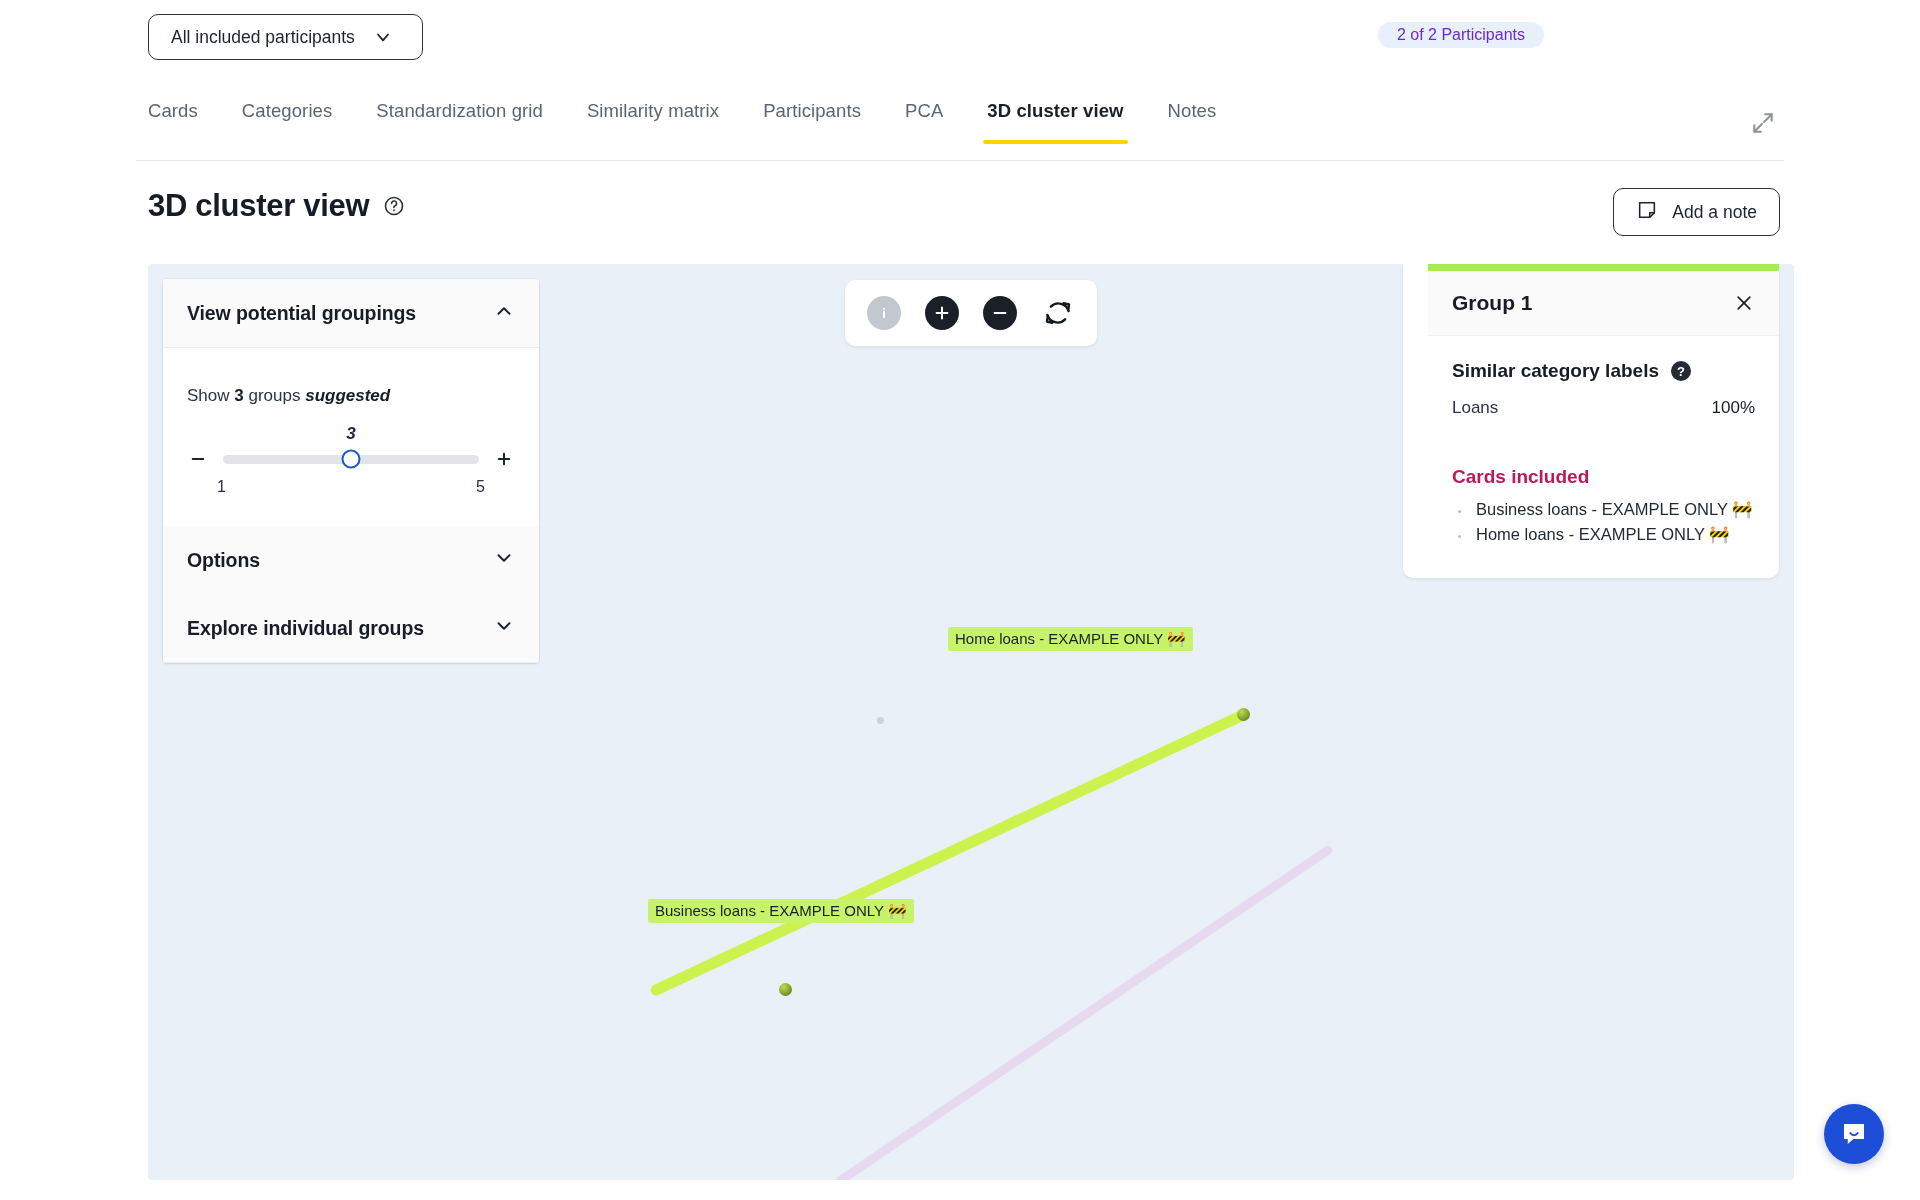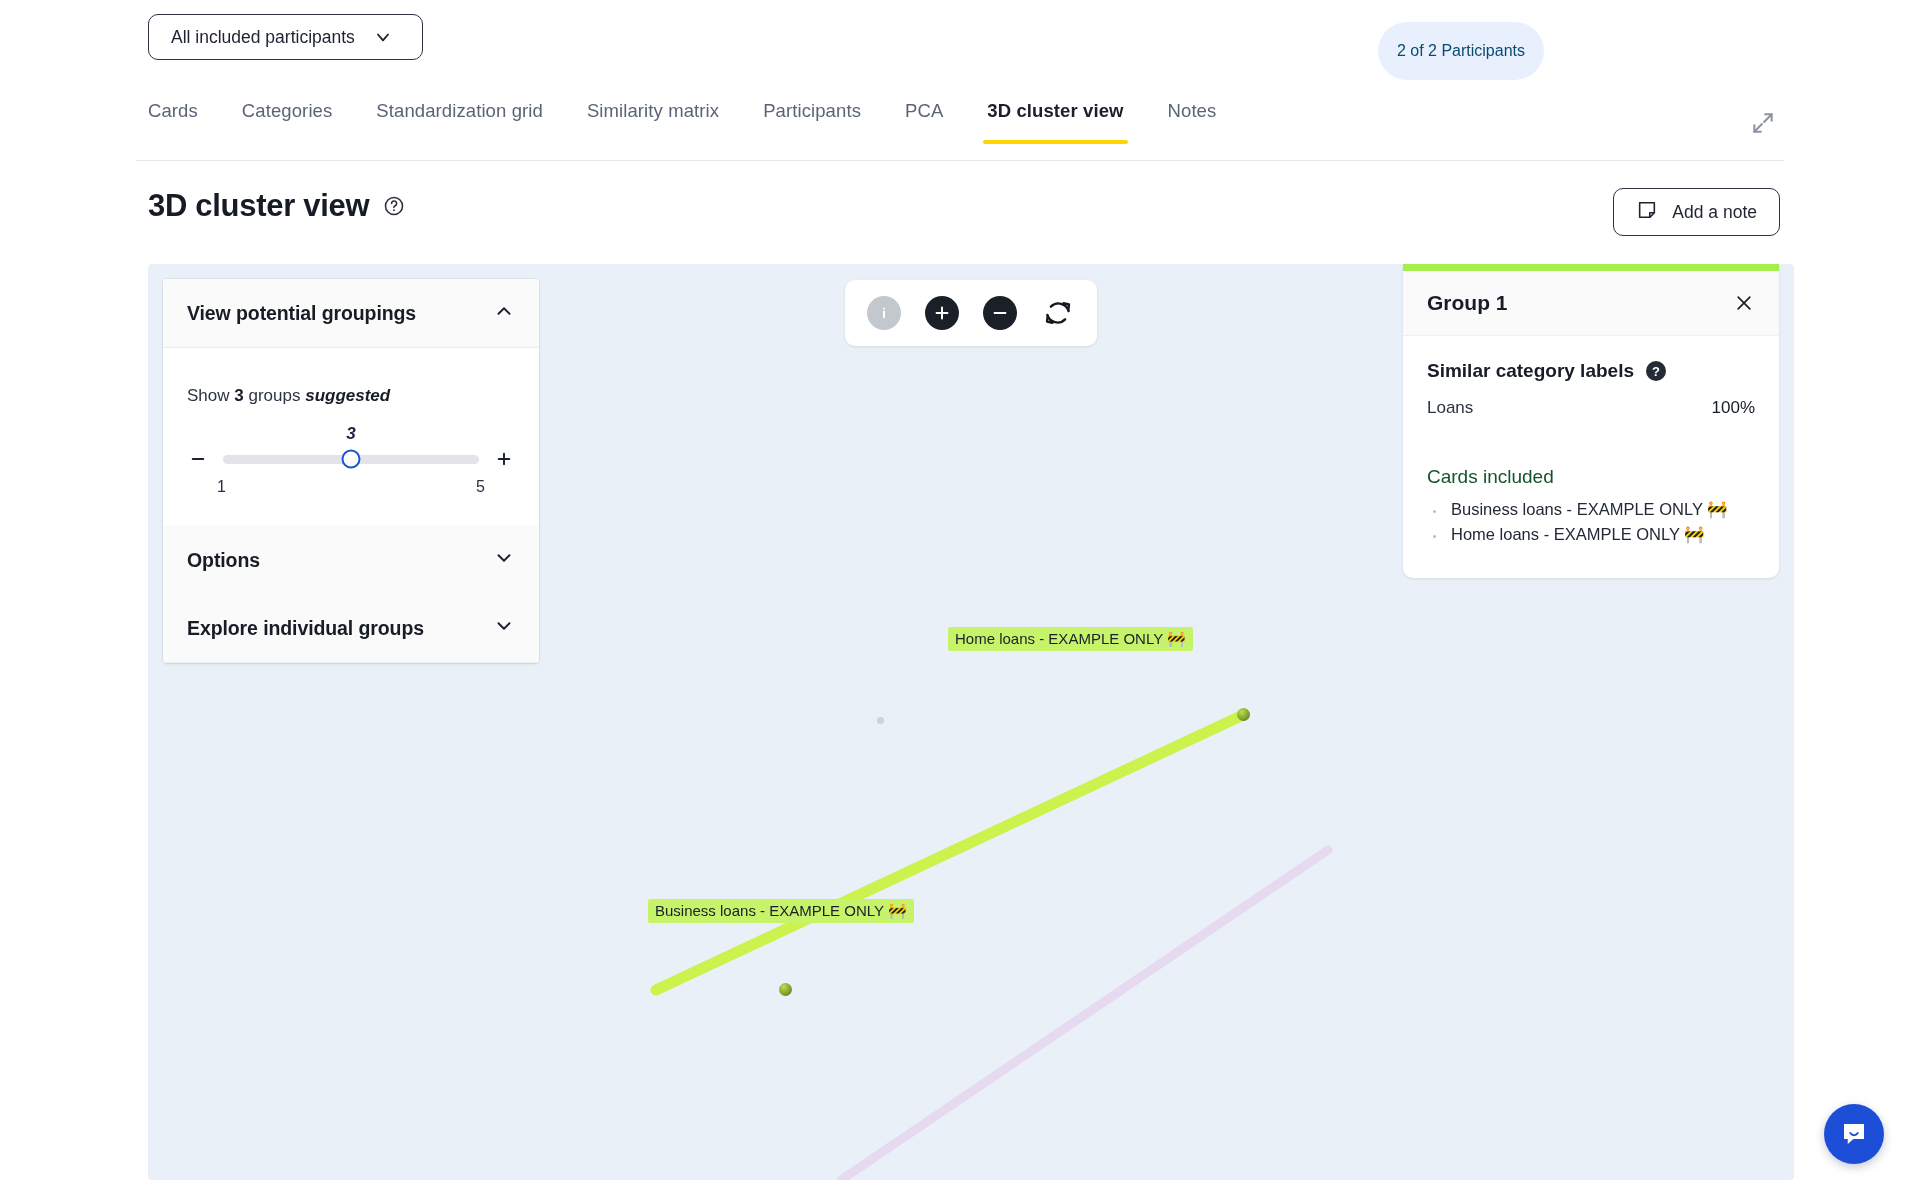--- a/index.html
+++ b/index.html
@@ -23,23 +23,23 @@
     display: flex; align-items: center; gap: 18px;
     padding: 0 18px 0 22px;
     border: 1.5px solid #2c3240; border-radius: 10px;
     background: #fff; cursor: pointer;
     font-size: 17.5px; color: #1d2330; font-weight: 400;
     white-space: nowrap;
   }
   .participants-select .chev { display: flex; align-items: center; }
   .participants-badge {
     position: absolute; right: 140px; top: 22px;
-    background: #e8f0fe; color: #0c4a6e;
+    background: #e8f0fe; color: #6d28d9;
     font-size: 16px; border-radius: 999px;
-    padding: 20px 19px; white-space: nowrap;
+    padding: 4px 19px; white-space: nowrap;
   }
 
   
   .tabs-wrap { position: absolute; left: 0; top: 92px; width: 1920px; height: 70px; padding-left: 44px; }
   .tabs {
     position: absolute; left: 148px; top: 0;
     display: flex; align-items: flex-start; gap: 0;
   }
   .tab {
     position: relative;
@@ -156,20 +156,21 @@
   .round-btn.bare { background: transparent; }
 
   
   .group-card {
     position: absolute; right: 15px; top: 0px;
     width: 376px;
     background: #fff;
     border-radius: 0 0 10px 10px;
     box-shadow: 0 1px 3px rgba(20,30,50,.10);
     overflow: hidden;
+    padding-left: 25px;
   }
   .group-accent { height: 7px; background: #a6ed4e; }
   .group-head {
     display: flex; align-items: center; justify-content: space-between;
     padding: 20px 24px; background: #fafafa;
     border-bottom: 1px solid #eef0f2;
   }
   .group-title { font-size: 21px; font-weight: 700; color: #171c27; }
   .close-x { cursor: pointer; width: 22px; height: 22px; display: flex; align-items: center; justify-content: center; }
   .group-body { padding: 24px 24px 28px 24px; }
@@ -182,21 +183,21 @@
     width: 20px; height: 20px; border-radius: 50%;
     background: #252b35; color: #fff;
     font-size: 13px; font-weight: 700;
     display: flex; align-items: center; justify-content: center;
   }
   .label-row {
     display: flex; justify-content: space-between; align-items: baseline;
     font-size: 17px; color: #2c3342; margin-bottom: 20px;
   }
   .label-row .pct { font-weight: 400; color: #171c27; margin-left: 28px; }
-  .cards-head { font-size: 19px; font-weight: 400; color: #14532d; margin-bottom: 12px; margin-top: 48px; }
+  .cards-head { font-size: 19px; font-weight: 700; color: #be185d; margin-bottom: 12px; margin-top: 48px; }
   .card-list { list-style: none; }
   .card-list li {
     position: relative; padding-left: 24px; margin-bottom: 6px;
     font-size: 16.5px; color: #232a36; white-space: nowrap;
   }
   .card-list li::before {
     content: ""; position: absolute; left: 6px; top: 10px;
     width: 3px; height: 3px; border-radius: 50%; background: #b8bec8;
   }
 

